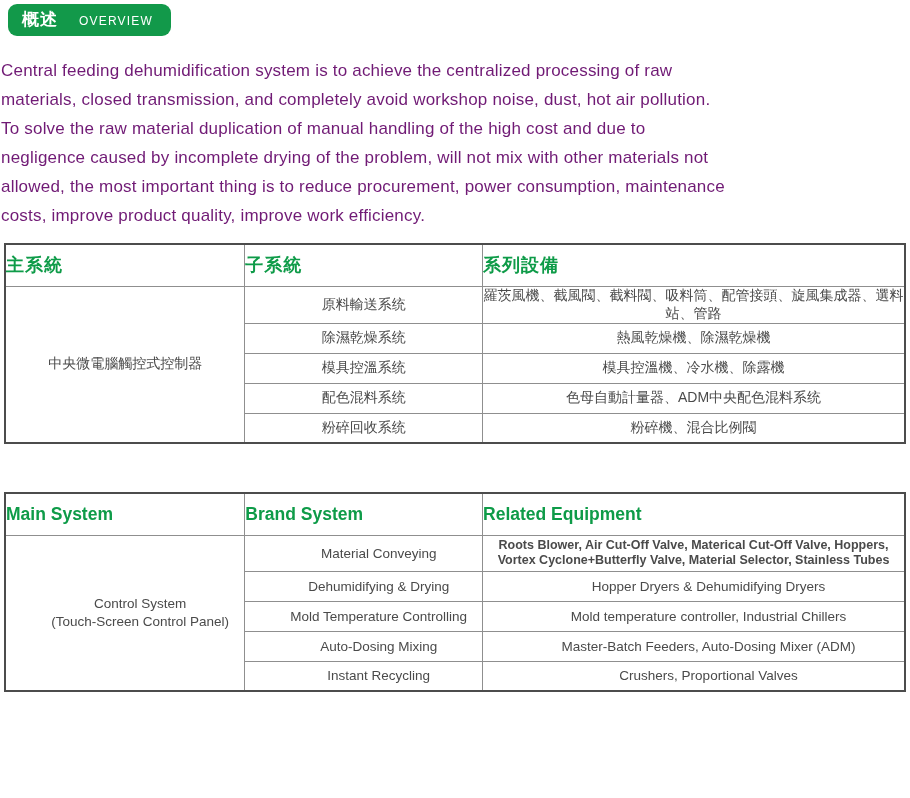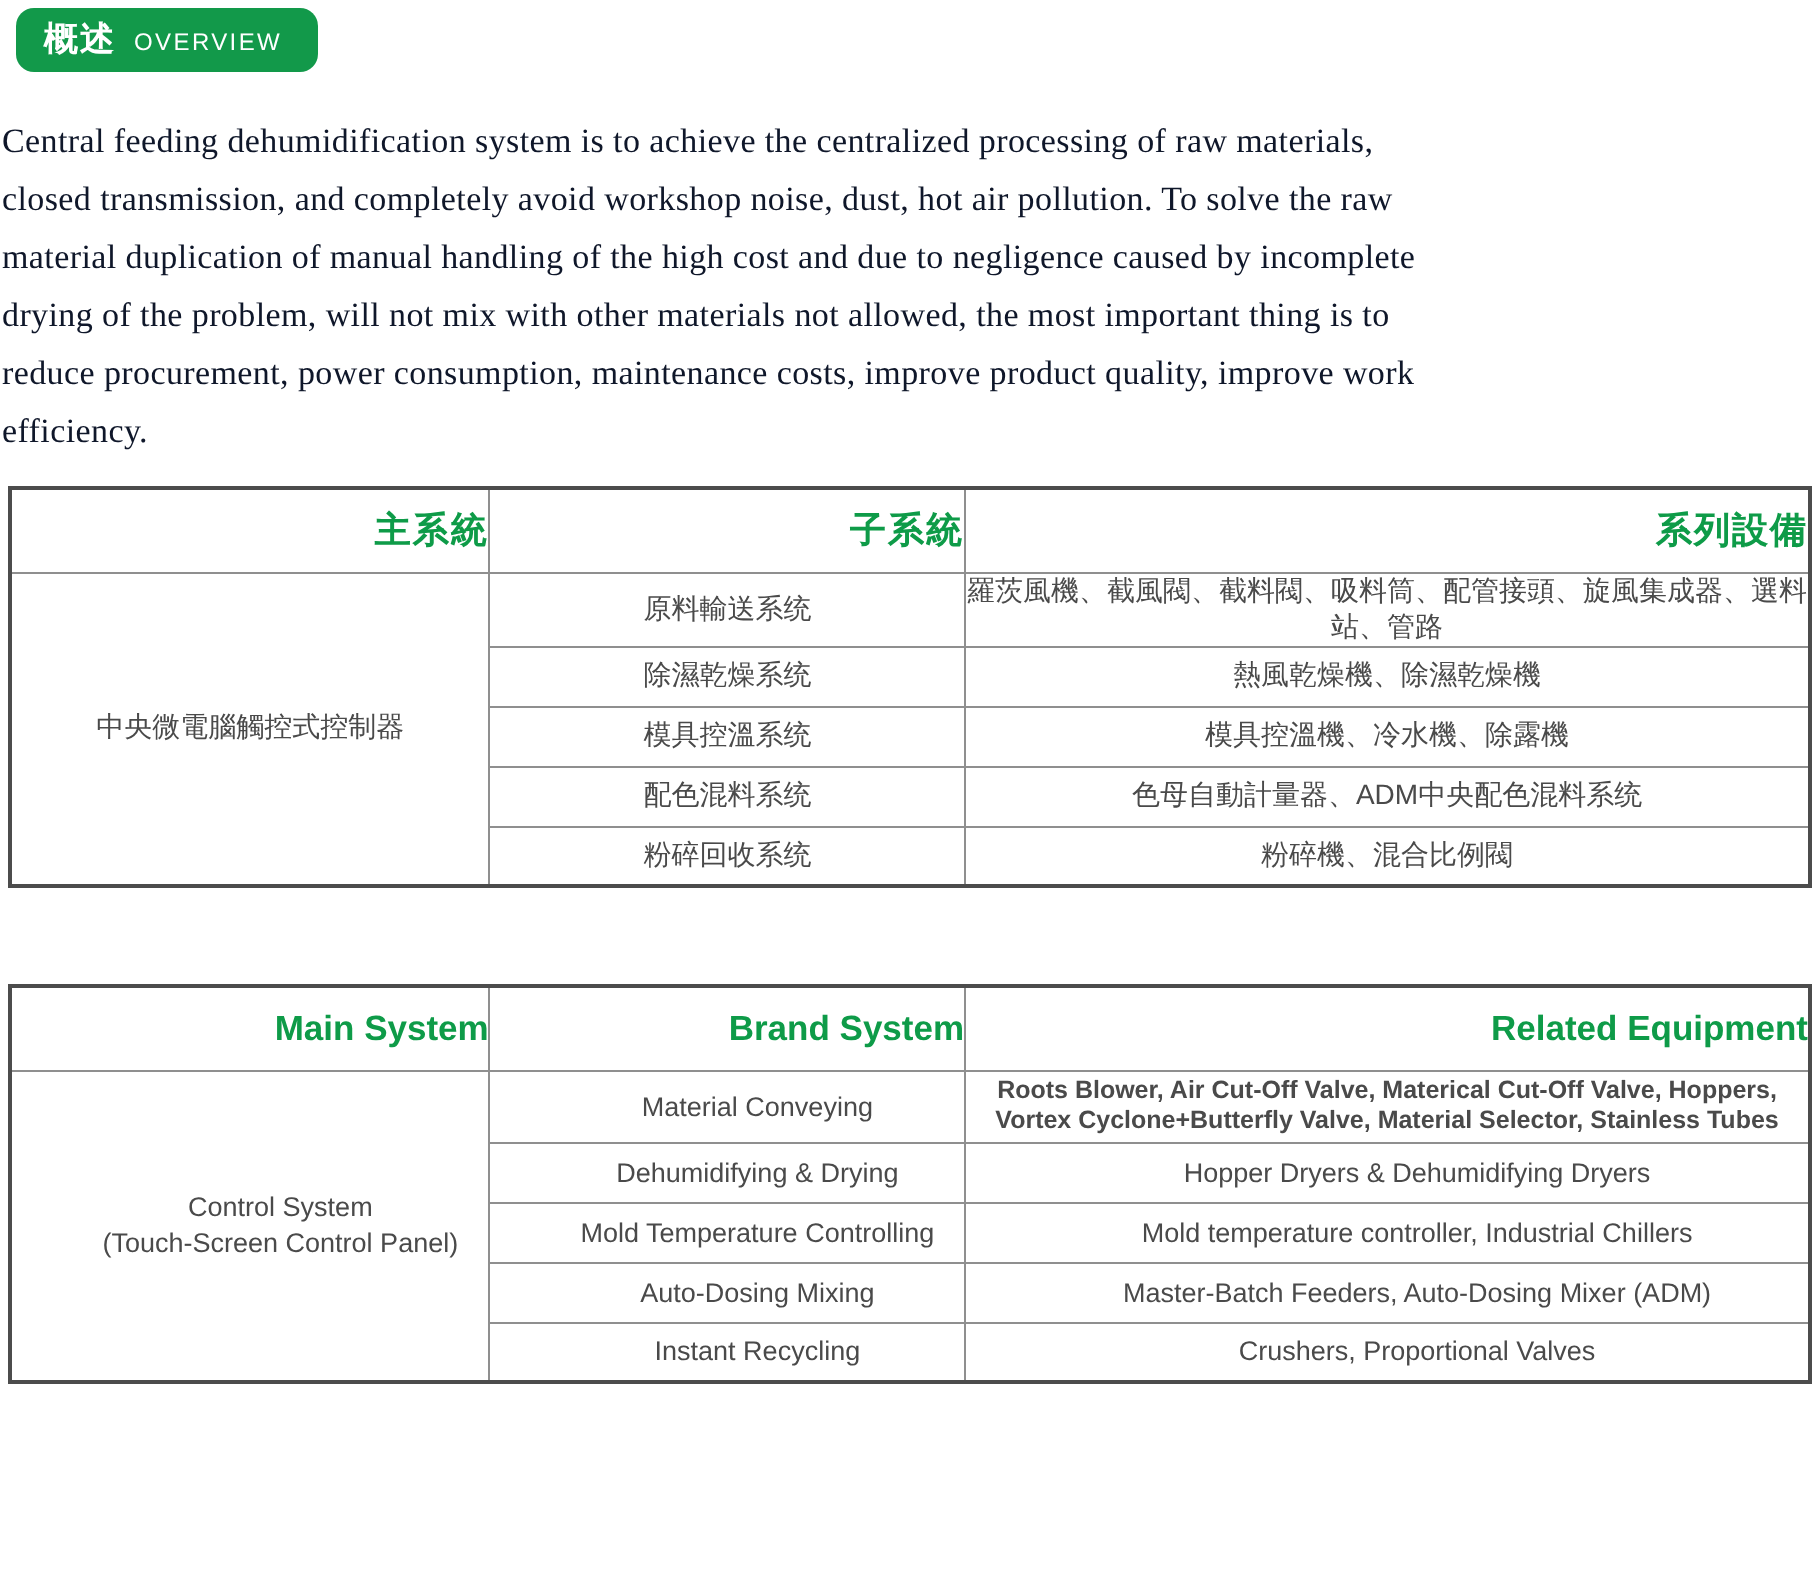--- a/index.html
+++ b/index.html
@@ -10,21 +10,21 @@
     font-family: "Liberation Sans", "DejaVu Sans", sans-serif;
     color: #2d2d2d;
     overflow: hidden;
   }
   .page { width: 910px; padding: 4px 0 0 0; }
 
   
   .badge {
     display: inline-flex;
     align-items: baseline;
-    gap: 9px;
+    gap: 21px;
     background: #12994a;
     color: #ffffff;
     border-radius: 9px;
     padding: 4px 18px 5px 14px;
     margin-left: 8px;
   }
   .badge .zh { font-size: 17px; font-weight: bold; letter-spacing: 1px; }
   .badge .en { font-size: 12px; font-weight: normal; letter-spacing: 1.2px; }
 
   .para-zh {
@@ -34,40 +34,39 @@
     line-height: 30px;
     color: #2b2b2b;
     text-align: justify;
   }
   .para-en {
     margin: 20px 0 0 1px;
     width: 732px;
     font-size: 17px;
     line-height: 29px;
     letter-spacing: 0.2px;
-    color: #0f172a;
-    font-family: Liberation Serif, serif;
+    color: #701a75;
   }
 
   .tech-badge { margin-top: 24px; }
 
   
   table {
     border-collapse: collapse;
     width: 902px;
     margin: 13px 0 0 4px;
     table-layout: fixed;
   }
   table, th, td { border: 1px solid #8f8f8f; }
   table { border: 2px solid #4c4c4c; }
   th {
     height: 42px;
     color: #0e9b48;
     font-weight: bold;
-    text-align: right;
+    text-align: left;
     vertical-align: middle;
   }
   td {
     text-align: center;
     vertical-align: middle;
     color: #4a4a4a;
   }
   .col-main  { width: 222px; }
   .col-sub   { width: 220px; }
   .col-equip { width: 391px; }

